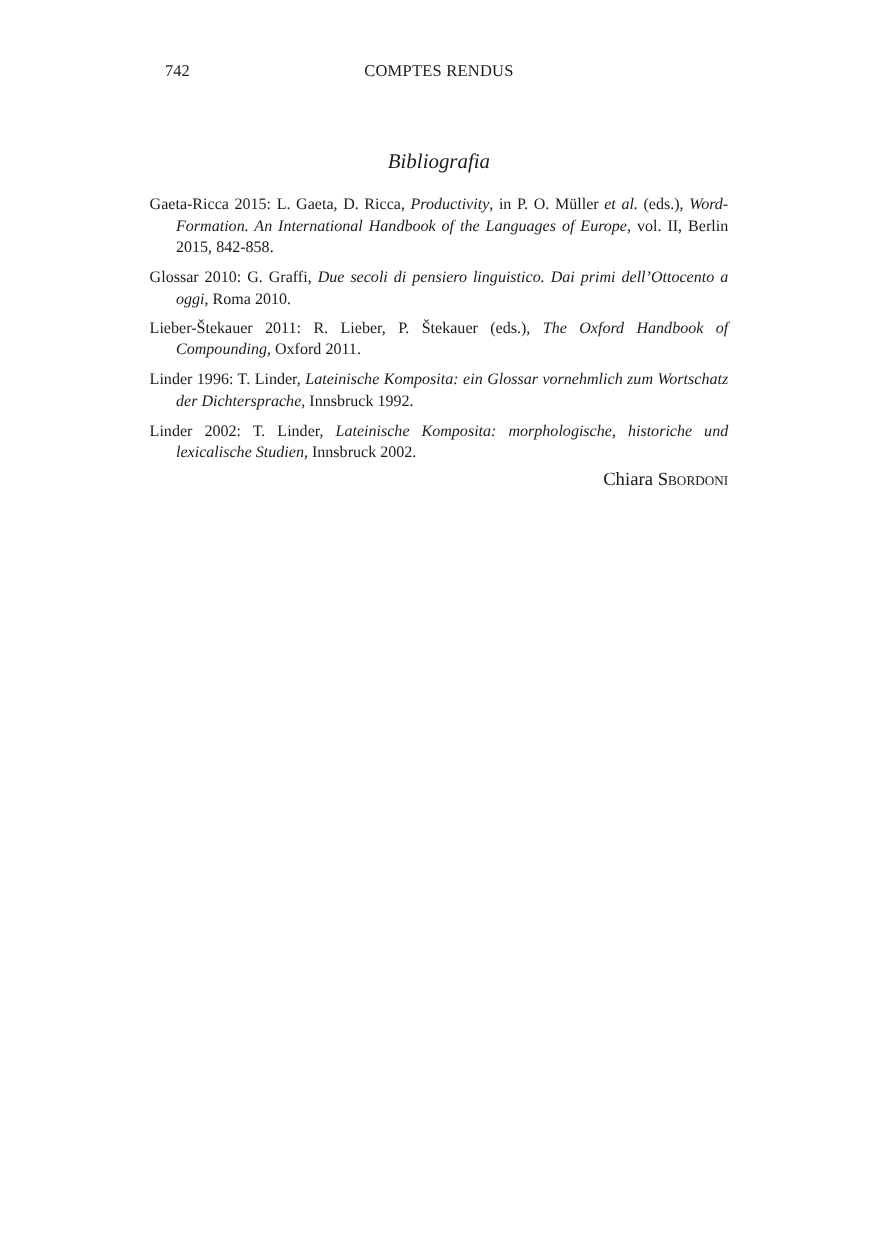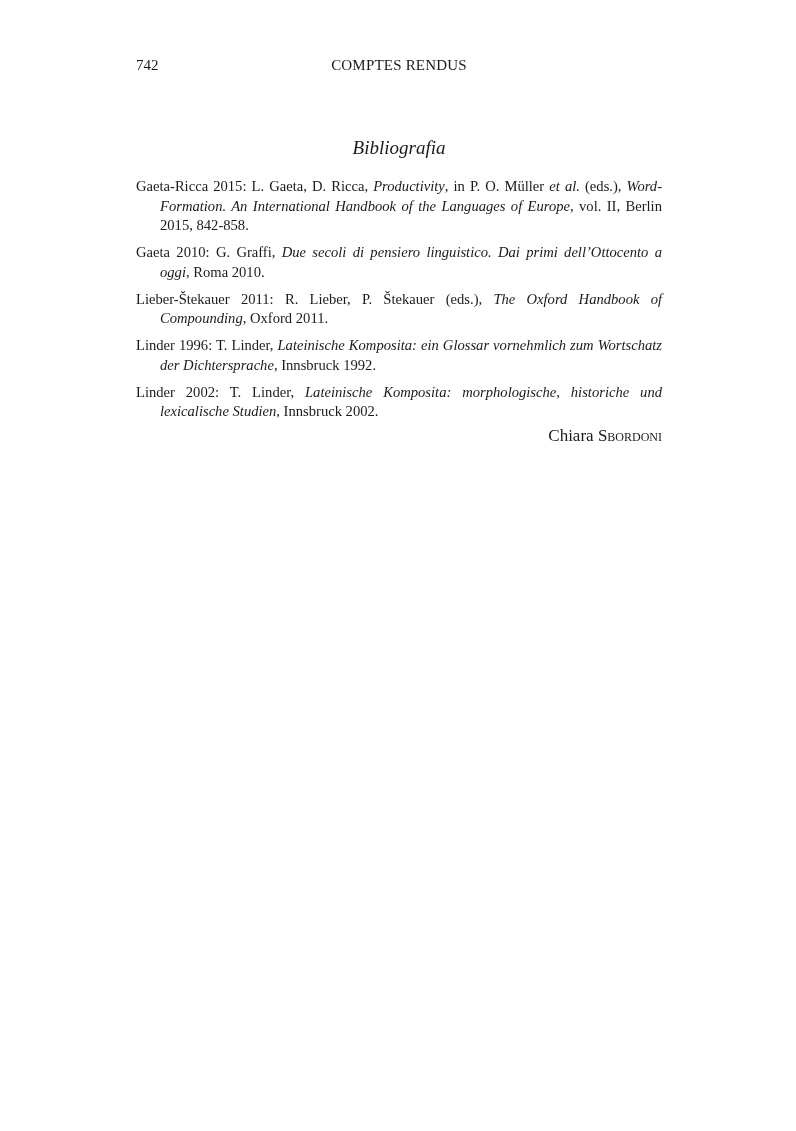--- a/index.html
+++ b/index.html
@@ -1,20 +1,20 @@
 <!DOCTYPE html>
 <html><head>
 <meta charset="utf-8">
 <style>
   html, body { margin: 0; padding: 0; background: #ffffff; }
   body { width: 796px; height: 1131px; position: relative; overflow: hidden;
          font-family: "Liberation Serif", "DejaVu Serif", serif; color: #1a1a1a; }
   .header { position: absolute; top: 57px; left: 136px; width: 526px; height: 22px;
             font-size: 15px; }
-  .page-num { position: absolute; left: 0; top: 0; }
+  .page-num { position: absolute; left: 14px; top: 0; }
   .running-title { position: absolute; left: 0; right: 0; top: 0; text-align: center; letter-spacing: 0.2px; }
   .section-title { position: absolute; top: 137px; left: 136px; width: 526px; text-align: center;
                    font-style: italic; font-size: 19px; }
   .bib { position: absolute; top: 177px; left: 136px; width: 526px; font-size: 14.6px; line-height: 19.5px; }
   .entry { padding-left: 24px; text-indent: -24px; text-align: justify; margin-bottom: 7.5px; }
   .entry i { }
   .signature { position: absolute; top: 426px; left: 136px; width: 526px; text-align: right; font-size: 17px; }
   .sc { font-variant: small-caps; }
 </style>
 </head>
@@ -22,21 +22,21 @@
 
 <div class="header">
   <span class="page-num">742</span>
   <span class="running-title">COMPTES RENDUS</span>
 </div>
 
 <div class="section-title">Bibliografia</div>
 
 <div class="bib" id="bib">
     <div class="entry"><span>Gaeta-Ricca 2015:</span><span> L. Gaeta, D. Ricca, </span><i>Productivity</i><span>, in P. O. Müller </span><i>et al.</i><span> (eds.), </span><i>Word-Formation. An International Handbook of the Languages of Europe</i><span>, vol. II, Berlin 2015, 842-858.</span></div>
-    <div class="entry"><span>Gaeta 2010:</span><span> G. Graffi, </span><i>Due secoli di pensiero linguistico. Dai primi dell’Ottocento a oggi</i><span>, Roma 2010.</span></div>
+    <div class="entry"><span>Glossar 2010:</span><span> G. Graffi, </span><i>Due secoli di pensiero linguistico. Dai primi dell’Ottocento a oggi</i><span>, Roma 2010.</span></div>
     <div class="entry"><span>Lieber-Štekauer 2011:</span><span> R. Lieber, P. Štekauer (eds.), </span><i>The Oxford Handbook of Compounding</i><span>, Oxford 2011.</span></div>
     <div class="entry"><span>Linder 1996:</span><span> T. Linder, </span><i>Lateinische Komposita: ein Glossar vornehmlich zum Wortschatz der Dichtersprache</i><span>, Innsbruck 1992.</span></div>
     <div class="entry"><span>Linder 2002:</span><span> T. Linder, </span><i>Lateinische Komposita: morphologische, historiche und lexicalische Studien</i><span>, Innsbruck 2002.</span></div>
   </div>
 
 <div class="signature">
   <span>Chiara</span>
   <span class="sc">Sbordoni</span>
 </div>
 

